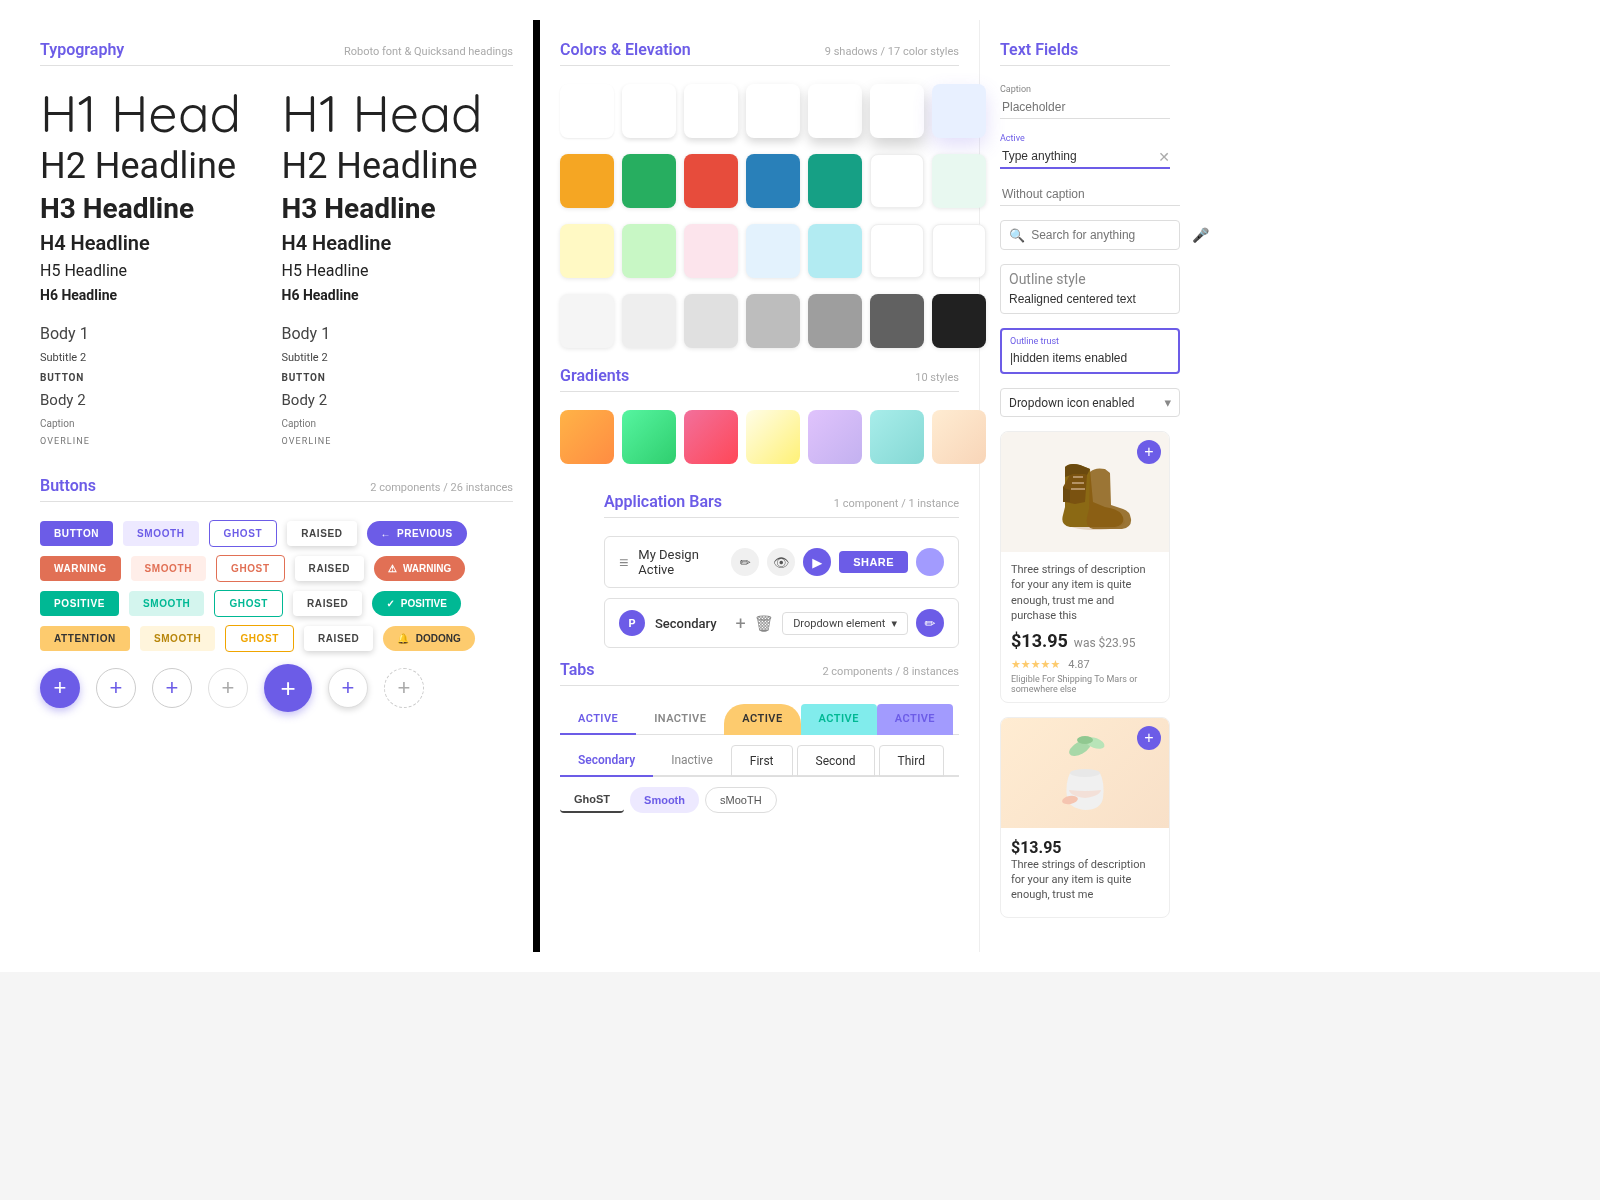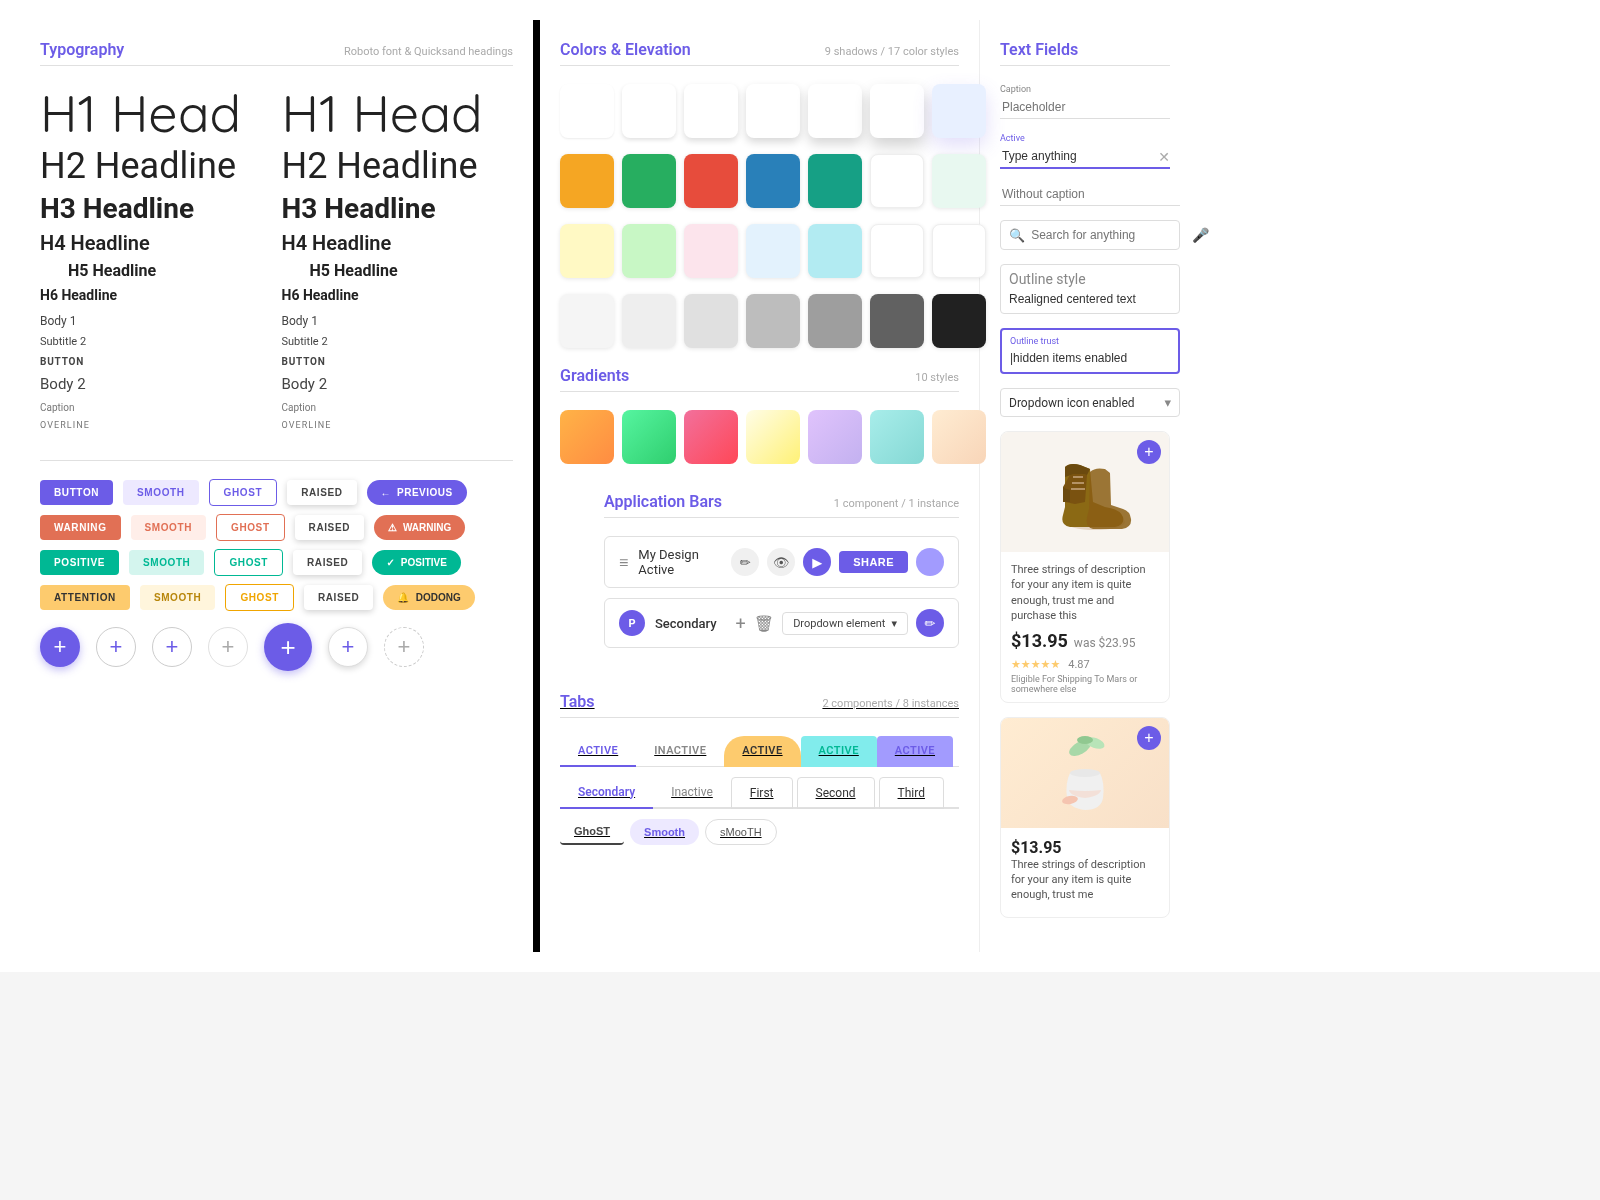--- a/index.html
+++ b/index.html
@@ -47,23 +47,23 @@
     
     .typo-grid {
       display: grid;
       grid-template-columns: 1fr 1fr;
       gap: 4px 10px;
     }
     .h1-style { font-size: 52px; font-weight: 400; color: #222; font-family: 'Quicksand', Arial, sans-serif; line-height: 1.1; }
     .h2-style { font-size: 36px; font-weight: 400; color: #222; line-height: 1.2; }
     .h3-style { font-size: 28px; font-weight: 700; color: #222; line-height: 1.2; }
     .h4-style { font-size: 20px; font-weight: 600; color: #222; line-height: 1.3; }
-    .h5-style { font-size: 16px; font-weight: 700; color: #222; line-height: 1.4; margin-left: 28px; }
+    .h5-style { font-size: 16px; font-weight: 400; color: #222; line-height: 1.4; }
     .h6-style { font-size: 14px; font-weight: 700; color: #222; line-height: 1.4; }
-    .body1-style { font-size: 12px; color: #444; line-height: 1.5; margin-top: 2px; }
+    .body1-style { font-size: 16px; color: #444; line-height: 1.5; margin-top: 12px; }
     .subtitle2-style { font-size: 11px; color: #444; line-height: 1.5; }
     .button-style { font-size: 10px; font-weight: 700; color: #444; letter-spacing: 0.08em; text-transform: uppercase; line-height: 1.5; }
     .body2-style { font-size: 15px; color: #444; line-height: 1.5; }
     .caption-style { font-size: 10px; color: #777; line-height: 1.5; }
     .overline-style { font-size: 9px; color: #777; letter-spacing: 0.12em; text-transform: uppercase; line-height: 1.5; }
 
     
     .buttons-section { margin-top: 28px; }
     .btn-row {
       display: flex;
@@ -187,21 +187,21 @@
     .appbar-btn-icon { width: 28px; height: 28px; border-radius: 50%; background: #f0f0f0; border: none; cursor: pointer; display: flex; align-items: center; justify-content: center; color: #555; font-size: 13px; }
     .appbar-btn-share { background: #6c5ce7; color: white; border: none; padding: 5px 14px; border-radius: 4px; font-size: 11px; font-weight: 700; cursor: pointer; letter-spacing: 0.04em; }
     .appbar-avatar { width: 28px; height: 28px; border-radius: 50%; background: #a29bfe; }
     .appbar2-logo { width: 26px; height: 26px; background: #6c5ce7; border-radius: 50%; display: flex; align-items: center; justify-content: center; color: white; font-size: 11px; font-weight: 700; }
     .appbar2-title { font-size: 13px; color: #333; font-weight: 500; flex: 1; }
     .appbar2-actions { display: flex; gap: 8px; align-items: center; }
     .appbar2-dropdown { border: 1px solid #ddd; border-radius: 4px; padding: 4px 10px; font-size: 11px; color: #444; display: flex; align-items: center; gap: 6px; cursor: pointer; }
     .appbar2-edit-btn { width: 28px; height: 28px; background: #6c5ce7; border-radius: 50%; display: flex; align-items: center; justify-content: center; color: white; font-size: 13px; cursor: pointer; }
 
     
-    .tabs-section { margin-top: 44px; text-decoration: underline; }
+    .tabs-section { margin-top: 12px; }
     .tabs-row {
       display: flex;
       gap: 0;
       border-bottom: 1.5px solid #e0e0e0;
       margin-bottom: 10px;
     }
     .tab-item {
       padding: 8px 18px;
       font-size: 11px;
       font-weight: 600;
@@ -409,20 +409,24 @@
       <div class="body2-style">Body 2</div>
 
       <div class="caption-style">Caption</div>
       <div class="caption-style">Caption</div>
 
       <div class="overline-style">OVERLINE</div>
       <div class="overline-style">OVERLINE</div>
     </div>
 
     <div class="buttons-section">
+      <div class="section-header">
+        <span class="section-title">Buttons</span>
+        <span class="section-subtitle">2 components / 26 instances</span>
+      </div>
       <hr class="section-divider">
 
       <div class="btn-row">
         <button class="btn btn-primary">BUTTON</button>
         <button class="btn btn-smooth-default">SMOOTH</button>
         <button class="btn btn-ghost">GHOST</button>
         <button class="btn btn-raised">RAISED</button>
         <button class="btn-icon-pill">
           <span>←</span>
           <span>PREVIOUS</span>

